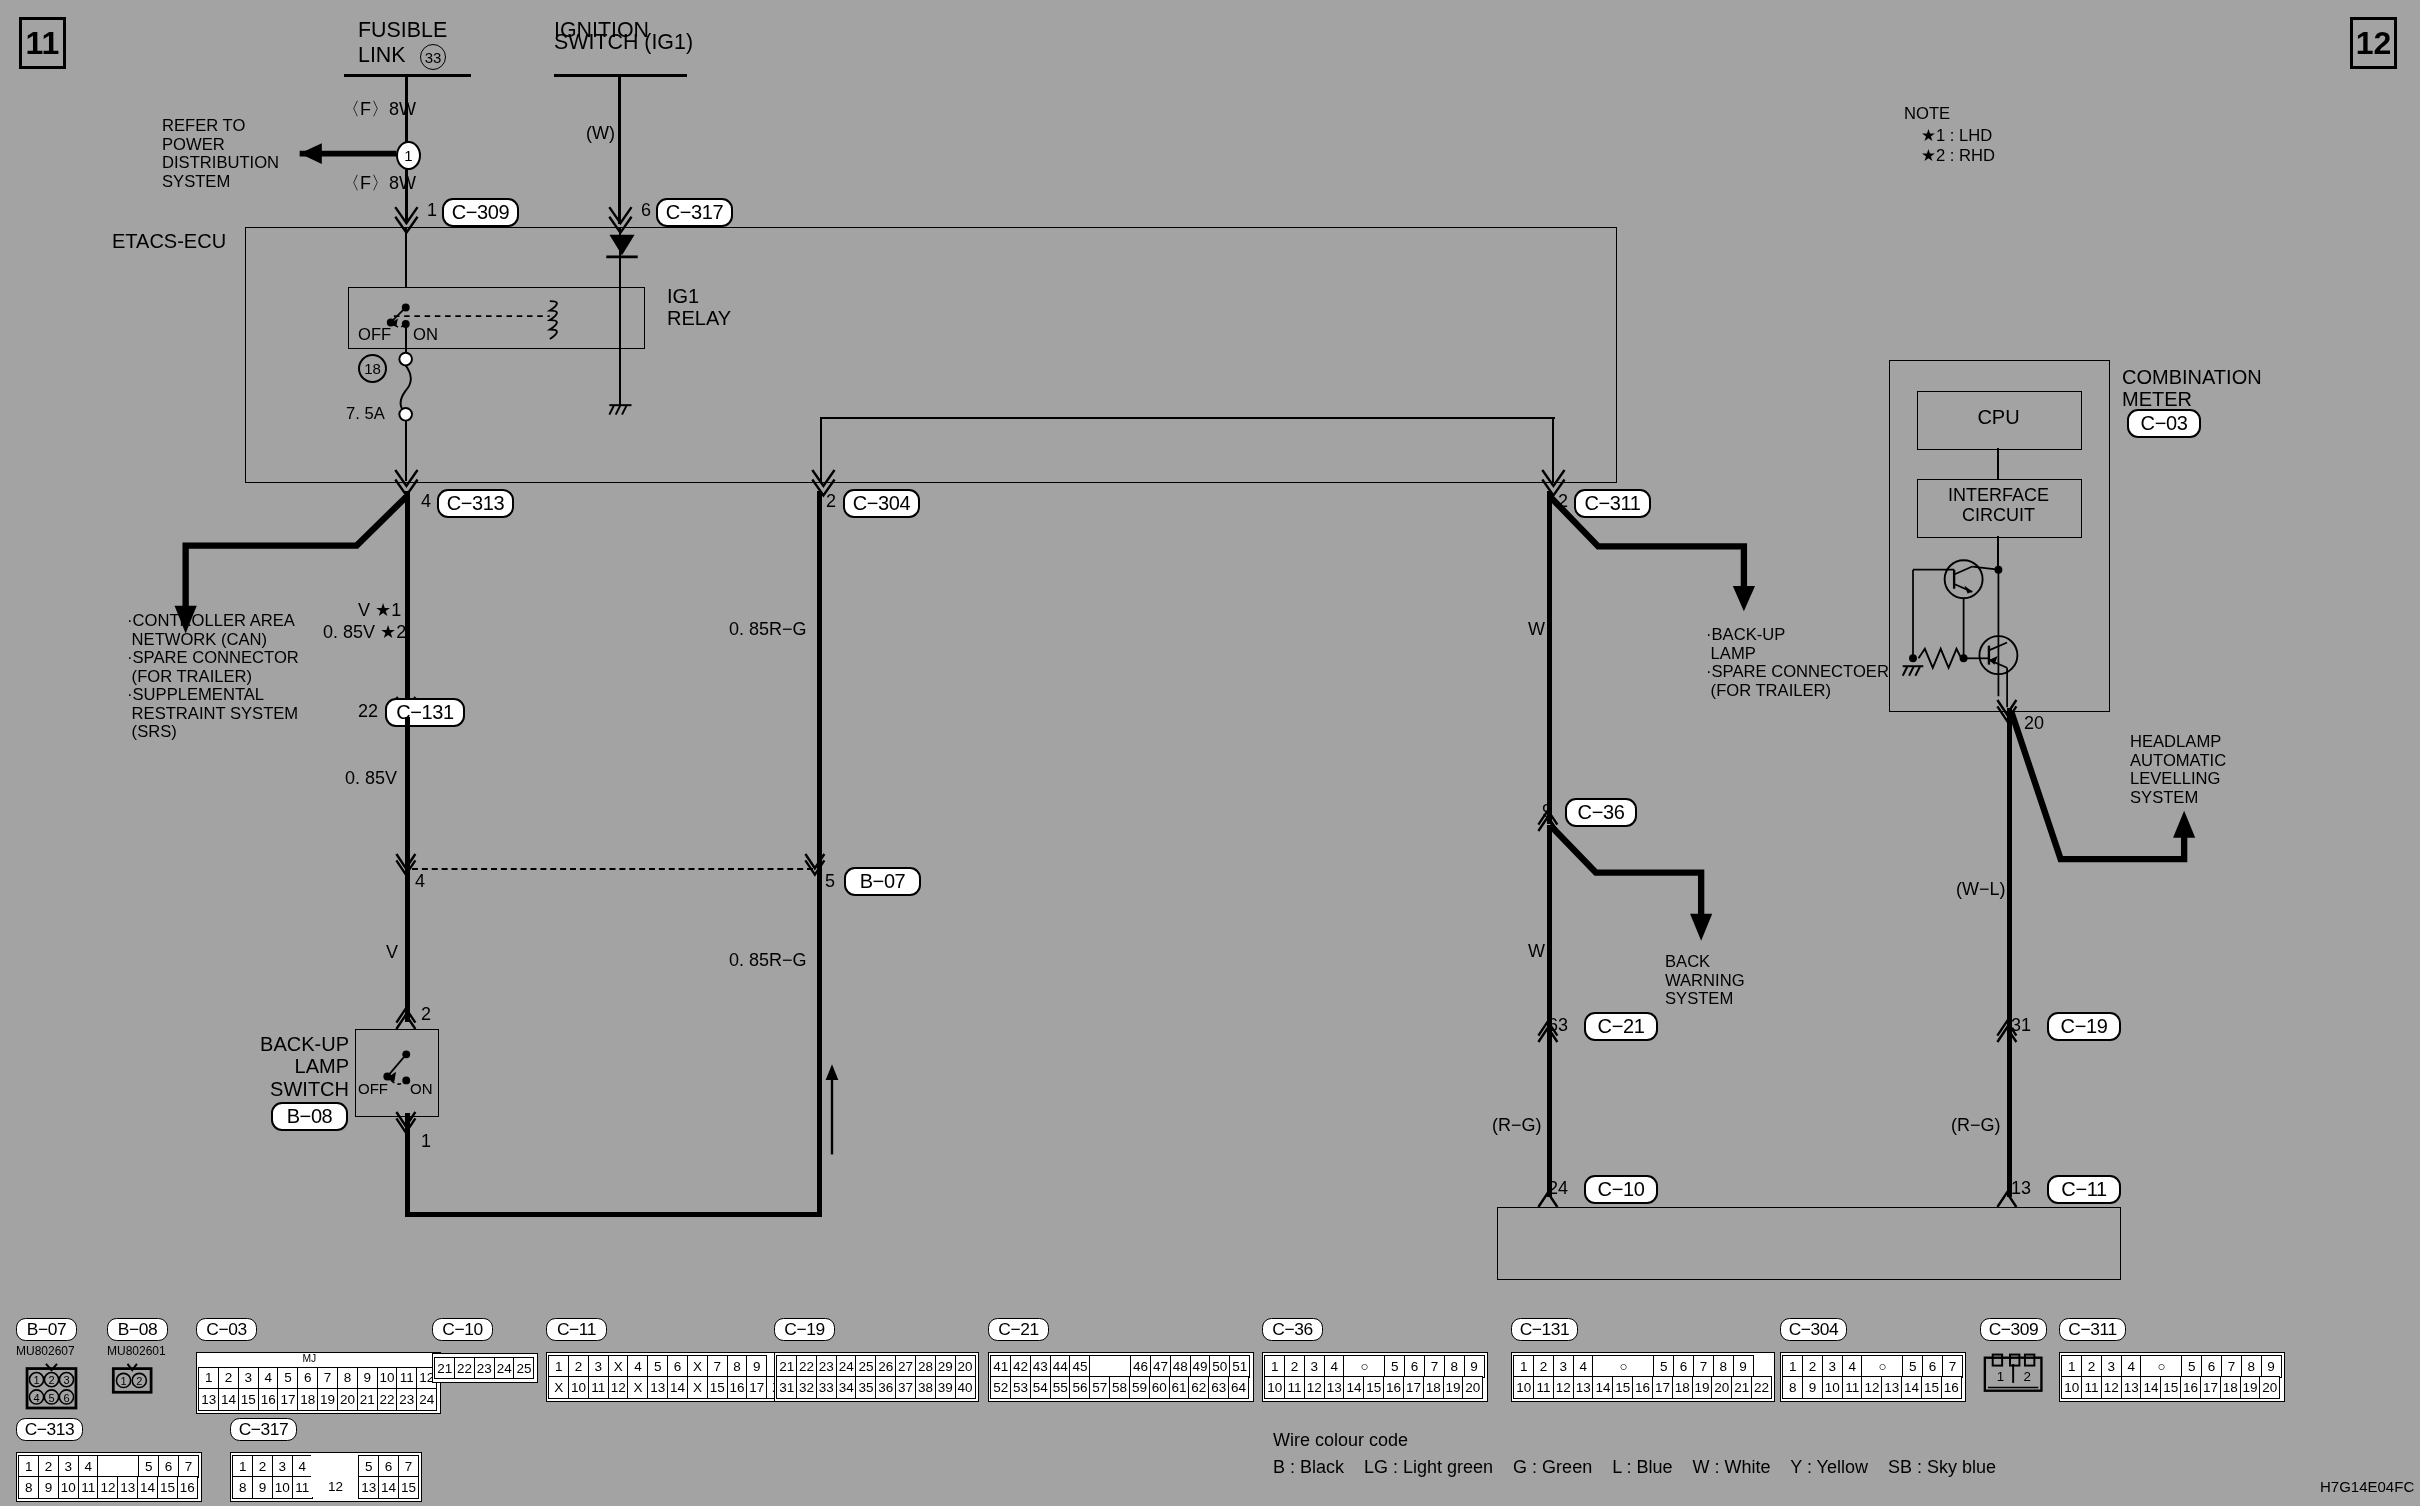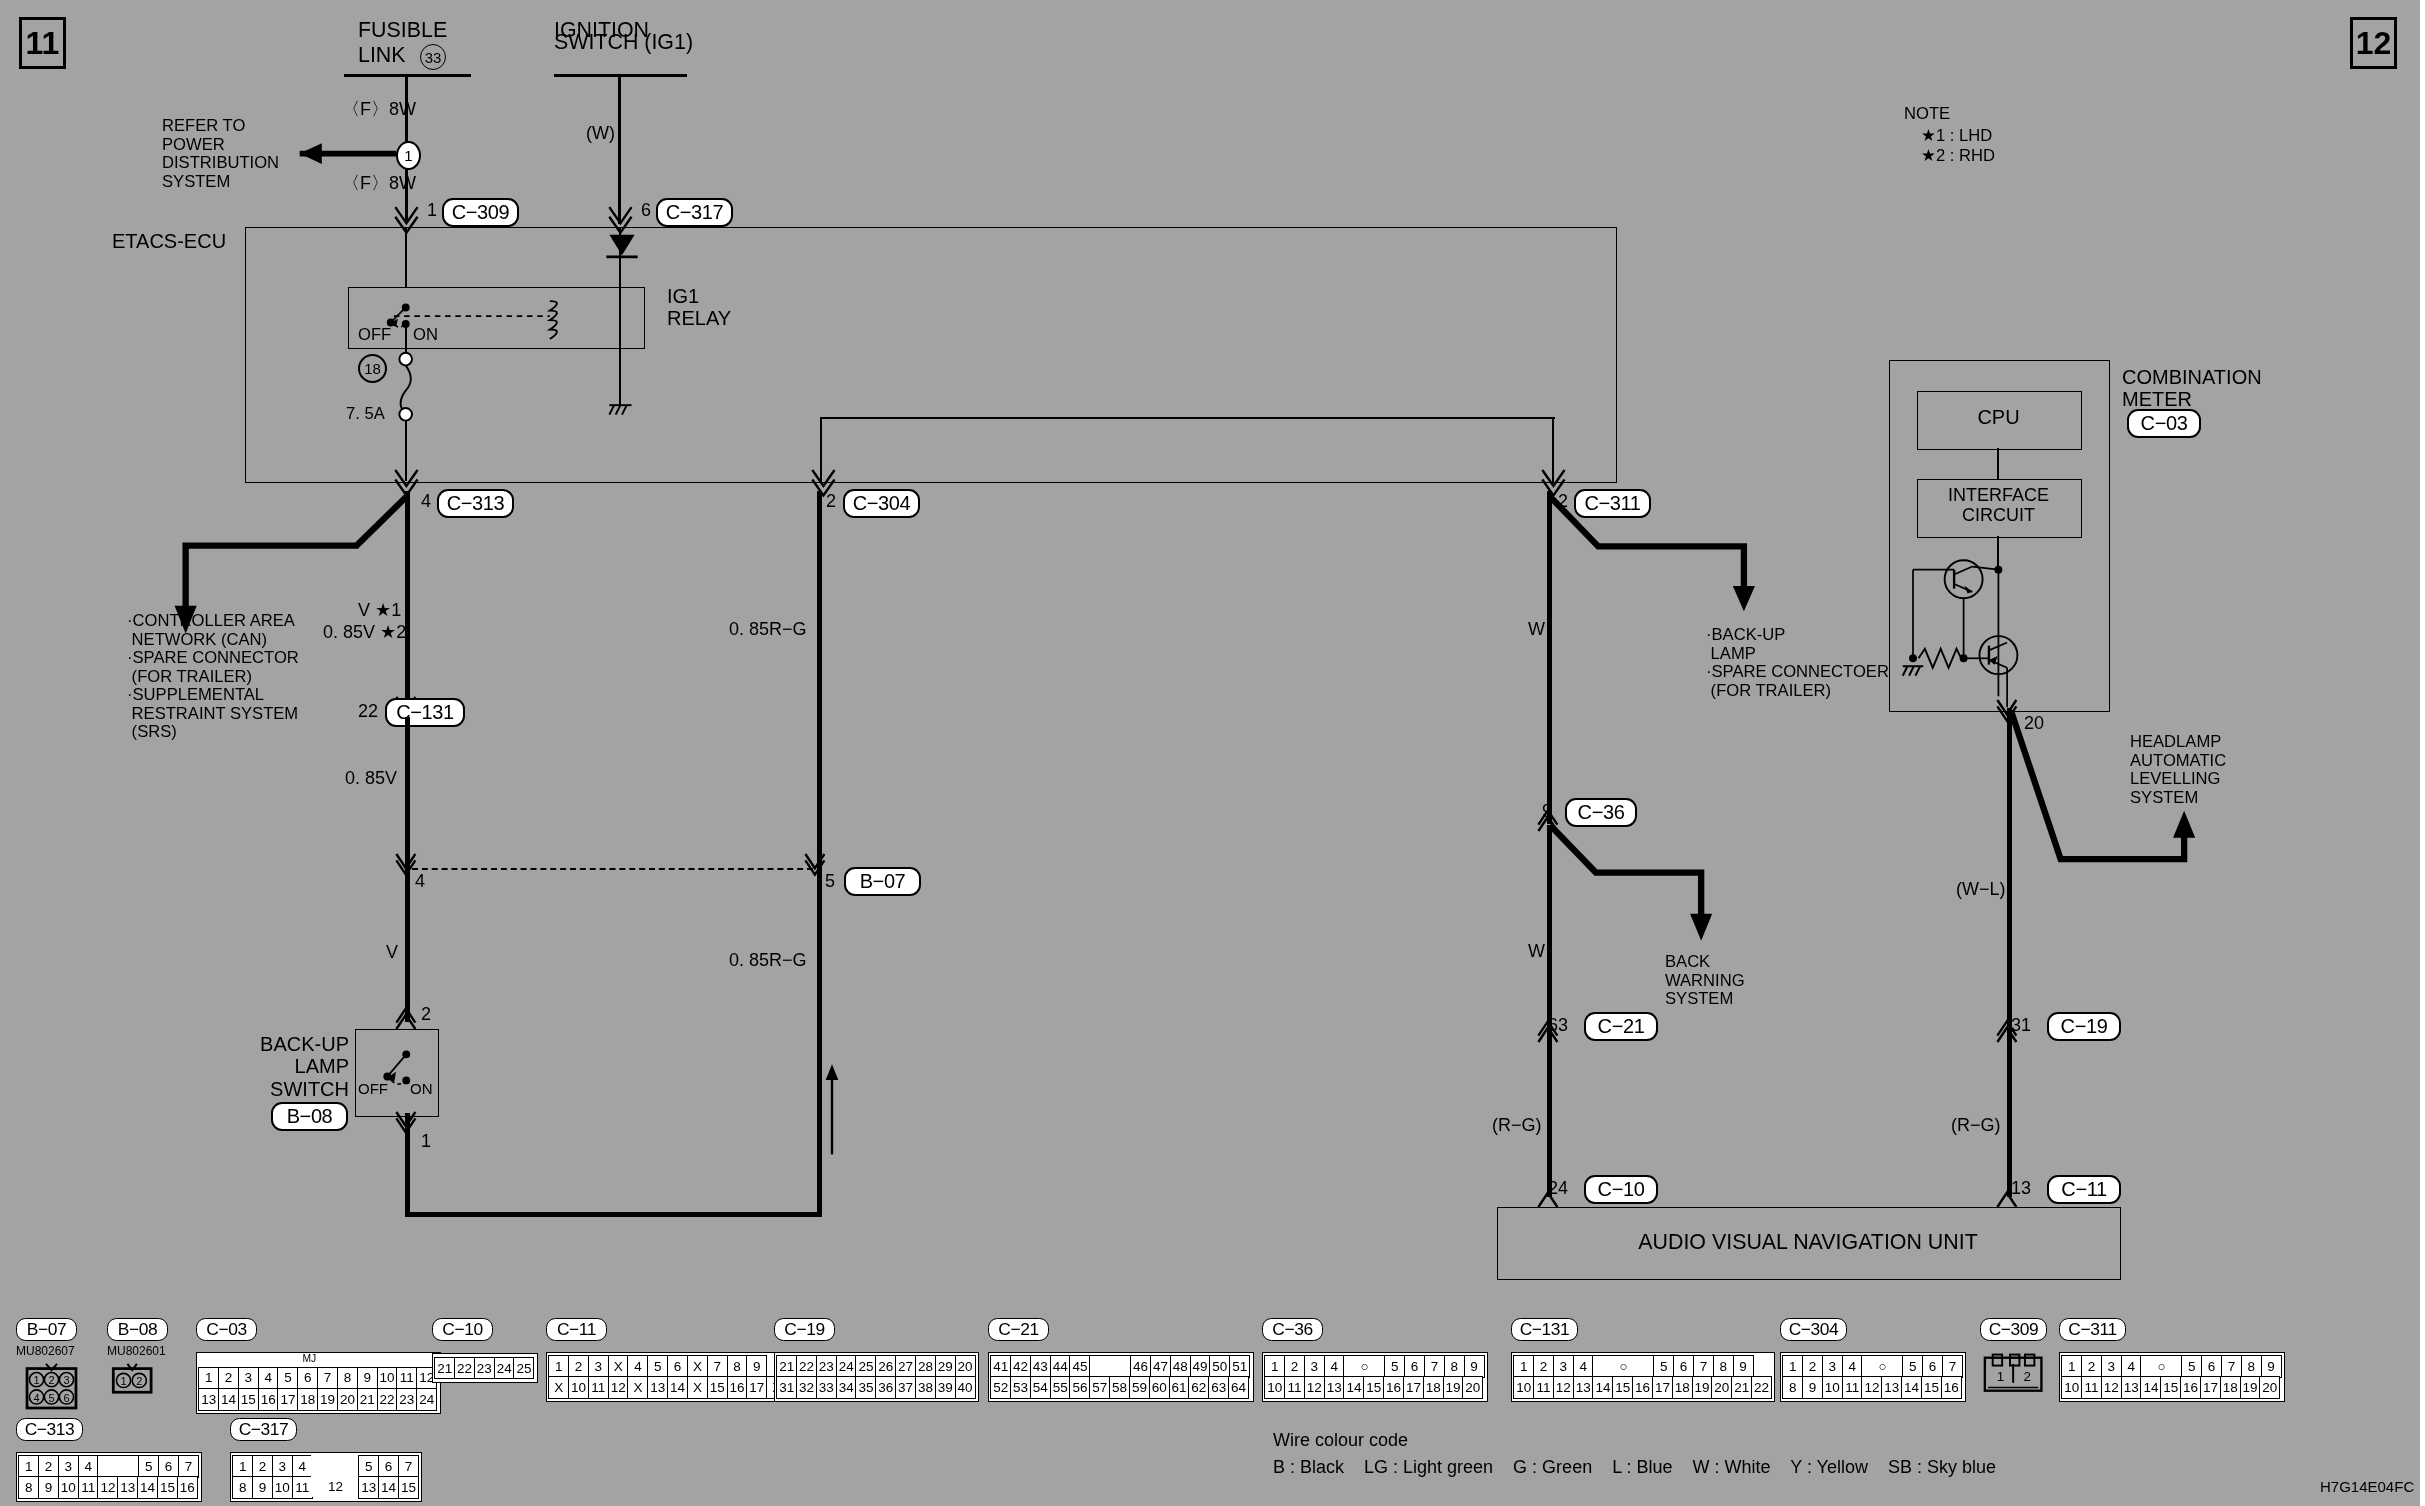--- a/index.html
+++ b/index.html
@@ -380,21 +380,20 @@
   <div class="vl" style="left:2007px;top:1029px;width:4.8px;height:168px;"></div>
   <div class="txt t24" style="left:1951px;top:1115px;">(R−G)</div>
 
   <svg style="left:1995px;top:1188px;width:28.5px;height:20.6px;" viewBox="0 0 36 26" width="28.5" height="20.6">
     <polyline points="3,24 15,6 27,24" fill="none" stroke="#000" stroke-width="3"></polyline>
   </svg>
   <div class="txt t24" style="left:2011px;top:1178px;">13</div>
   <div class="pill" style="left:2047px;top:1175px;width:70px;height:25px;">C−11</div>
 
   <div class="rbox" style="left:1497px;top:1207px;width:622px;height:71px;"></div>
-  <div class="txt t28 ctr" style="left:1497px;top:1231px;width:622px;">AUDIO VISUAL NAVIGATION UNIT</div>
 
   <div class="conn" style="left:16px;top:1318px;">
     <div class="pill sm label-pill" style="position:relative;width:59px;height:21.4px;">B−07</div>
     <div class="txt t16" style="position:relative;left:0;top:0;">MU802607</div>
     <svg style="position:relative;left:0;top:3.2px;width:71px;height:51px;" viewBox="0 0 90 64" width="71" height="51">
       <rect x="14" y="8" width="62" height="50" fill="none" stroke="#000" stroke-width="3.5"></rect>
       <polyline points="38,2 45,10 52,2" fill="none" stroke="#000" stroke-width="2.5"></polyline>
       <circle cx="26" cy="22" r="9" fill="none" stroke="#000" stroke-width="2"></circle>
       <circle cx="45" cy="22" r="9" fill="none" stroke="#000" stroke-width="2"></circle>
       <circle cx="64" cy="22" r="9" fill="none" stroke="#000" stroke-width="2"></circle>

